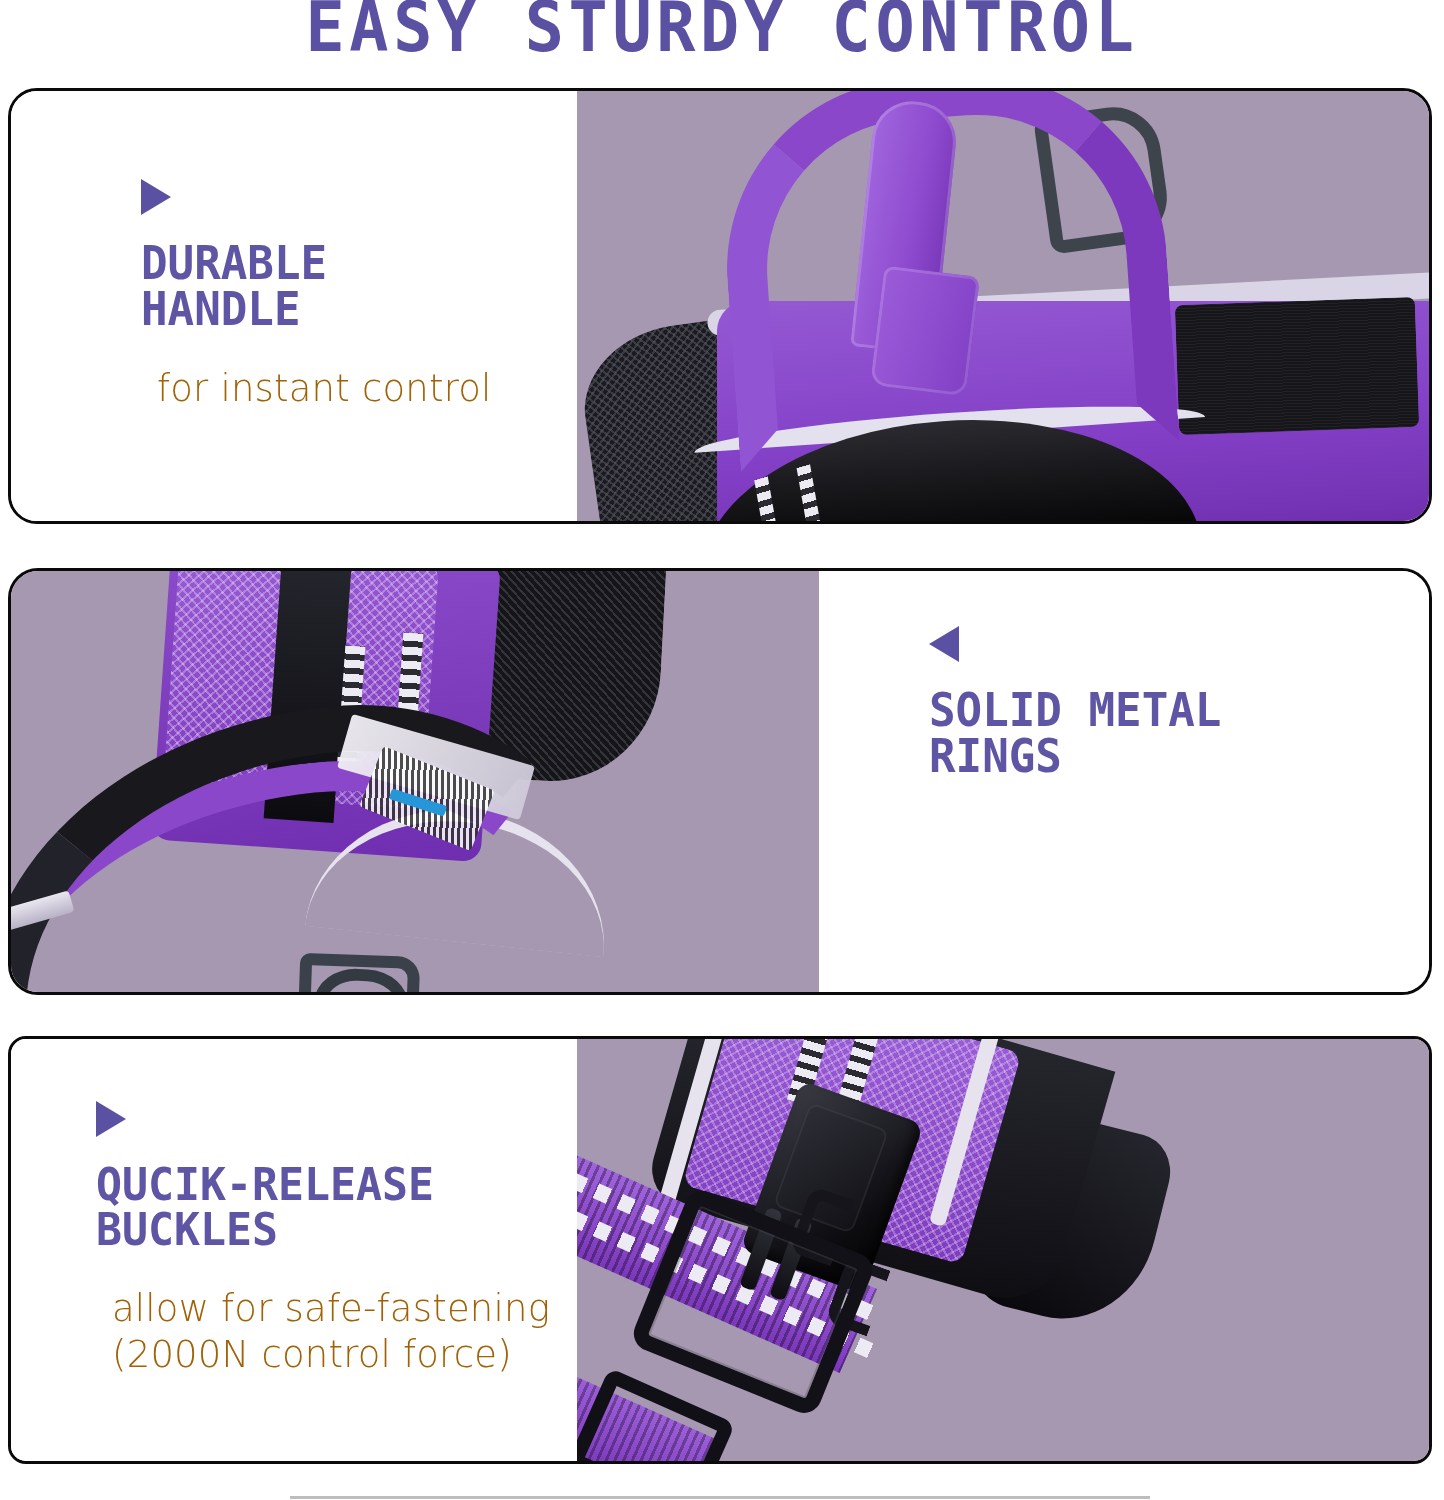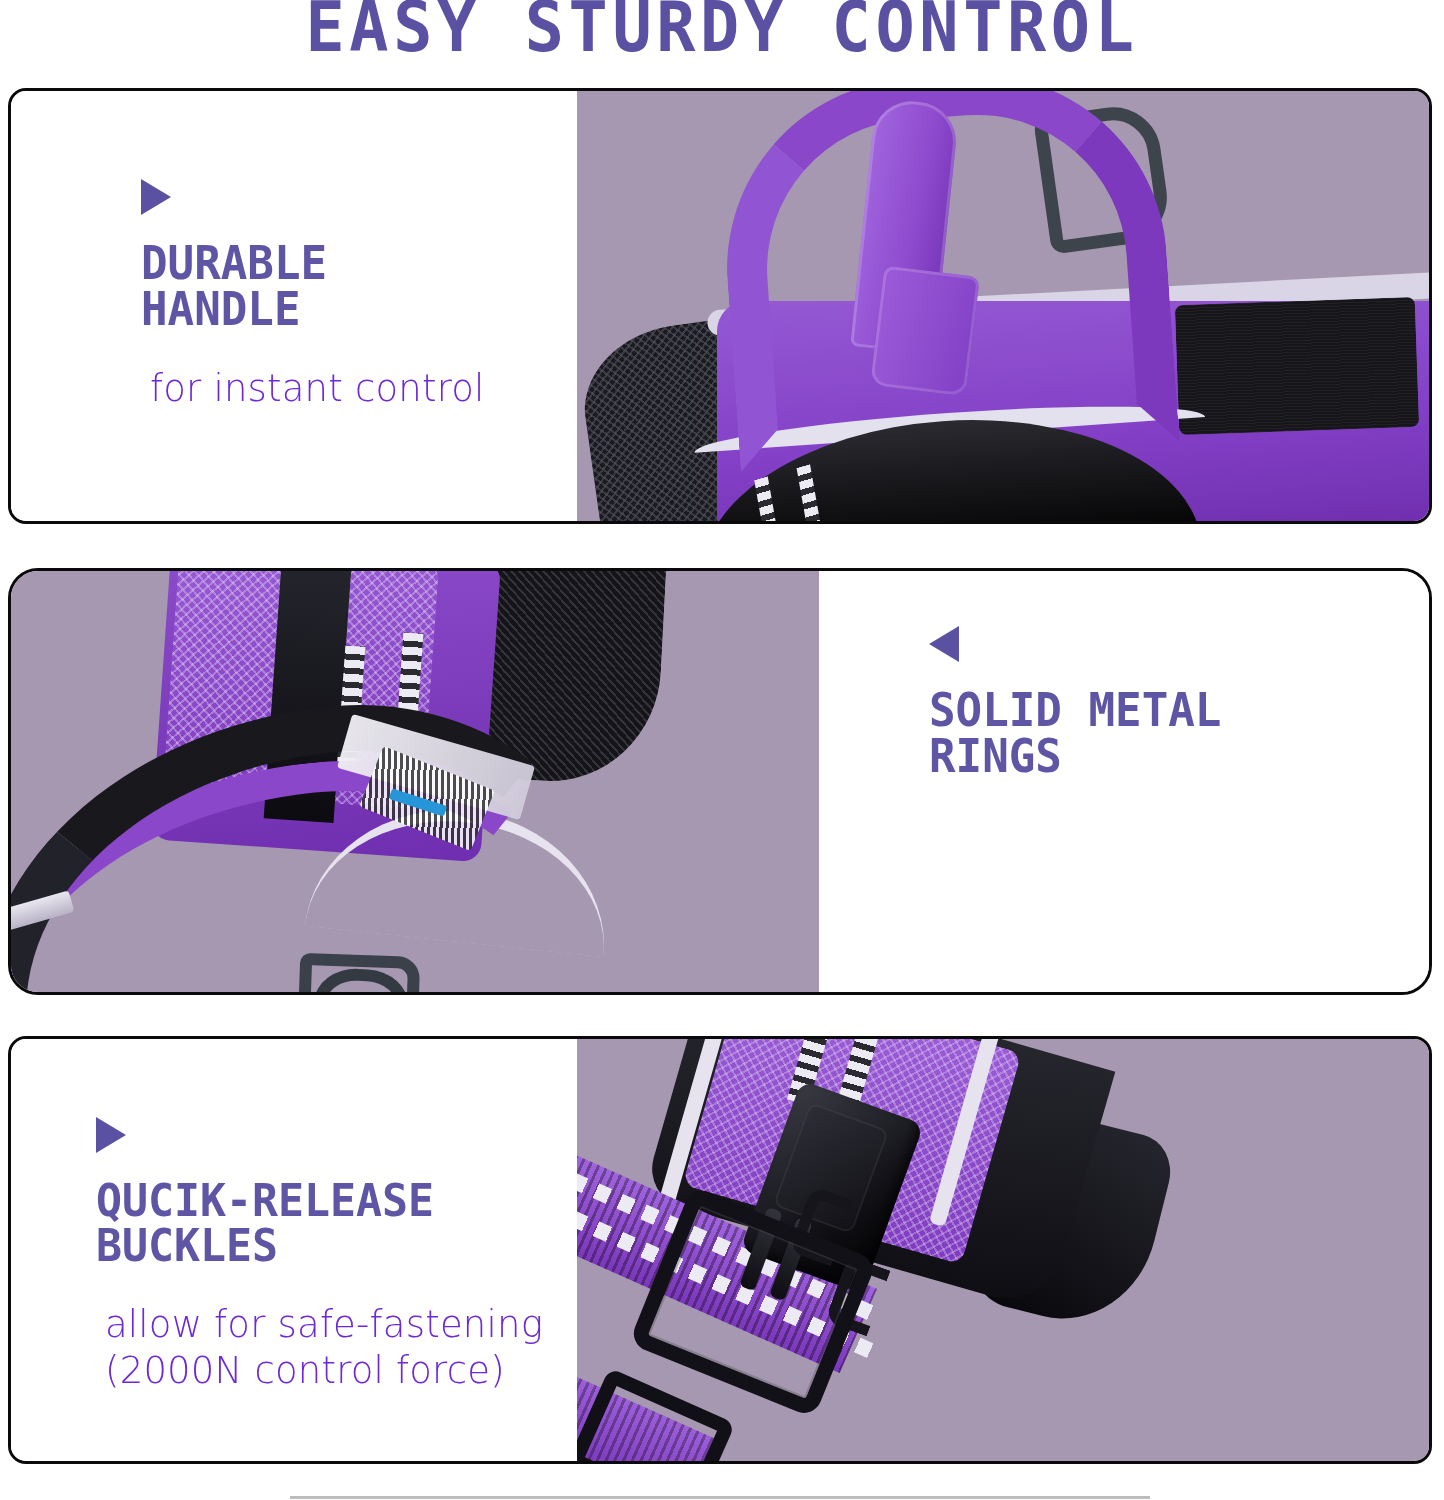--- a/index.html
+++ b/index.html
@@ -37,41 +37,41 @@
   
   .panel {
     position: absolute;
     border: 3px solid #0a0a0a;
     border-radius: 18px;
     overflow: hidden;
     background: #ffffff;
     display: flex;
     box-sizing: border-box;
   }
-  #panel-1 { left: 8px;  top: 88px;   width: 1424px; height: 436px; }
+  #panel-1 { left: 8px;  top: 88px;   width: 1424px; height: 436px; border-radius: 29px; }
   #panel-2 { left: 8px;  top: 568px;  width: 1424px; height: 427px; border-radius: 30px; }
   #panel-3 { left: 8px;  top: 1036px; width: 1424px; height: 428px; }
 
   .text-half {
     position: relative;
     background: #ffffff;
     flex: 0 0 auto;
     box-sizing: border-box;
   }
   .photo-half {
     position: relative;
     flex: 1 1 auto;
     background: #a698b0;
     overflow: hidden;
   }
 
   #panel-1 .text-half { width: 566px; padding: 88px 0 0 130px; }
   #panel-2 .text-half { width: 610px; padding: 55px 0 0 110px; order: 2; }
   #panel-2 .photo-half { order: 1; }
-  #panel-3 .text-half { width: 566px; padding: 78px 0 0 85px; }
+  #panel-3 .text-half { width: 566px; padding: 62px 0 0 85px; }
 
   
   .marker {
     width: 0; height: 0;
     border-top: 18px solid transparent;
     border-bottom: 18px solid transparent;
     margin-bottom: 26px;
   }
   .marker.right { border-left: 30px solid #5b51a2; border-right: 0; }
   .marker.left  { border-right: 30px solid #5b51a2; border-left: 0; }
@@ -86,25 +86,25 @@
     white-space: pre-line;
     margin: 0 0 34px 0;
     transform: scaleX(0.96);
     transform-origin: 0 50%;
   }
   #panel-3 .headline { font-size: 45px; }
 
   .subline {
     font-family: "DejaVu Sans", sans-serif;
     font-weight: 300;
-    color: #6d28d9;
+    color: #a16207;
     font-size: 37px;
     line-height: 1.25;
     white-space: pre-line;
-    margin: 9px;
+    margin: 16px;
     letter-spacing: 0.2px;
   }
 
   
   .ph { position: absolute; }
 
   
   #p1-handle-outer {
     left: 150px; top: -14px; width: 360px; height: 300px;
     border: 40px solid transparent;

